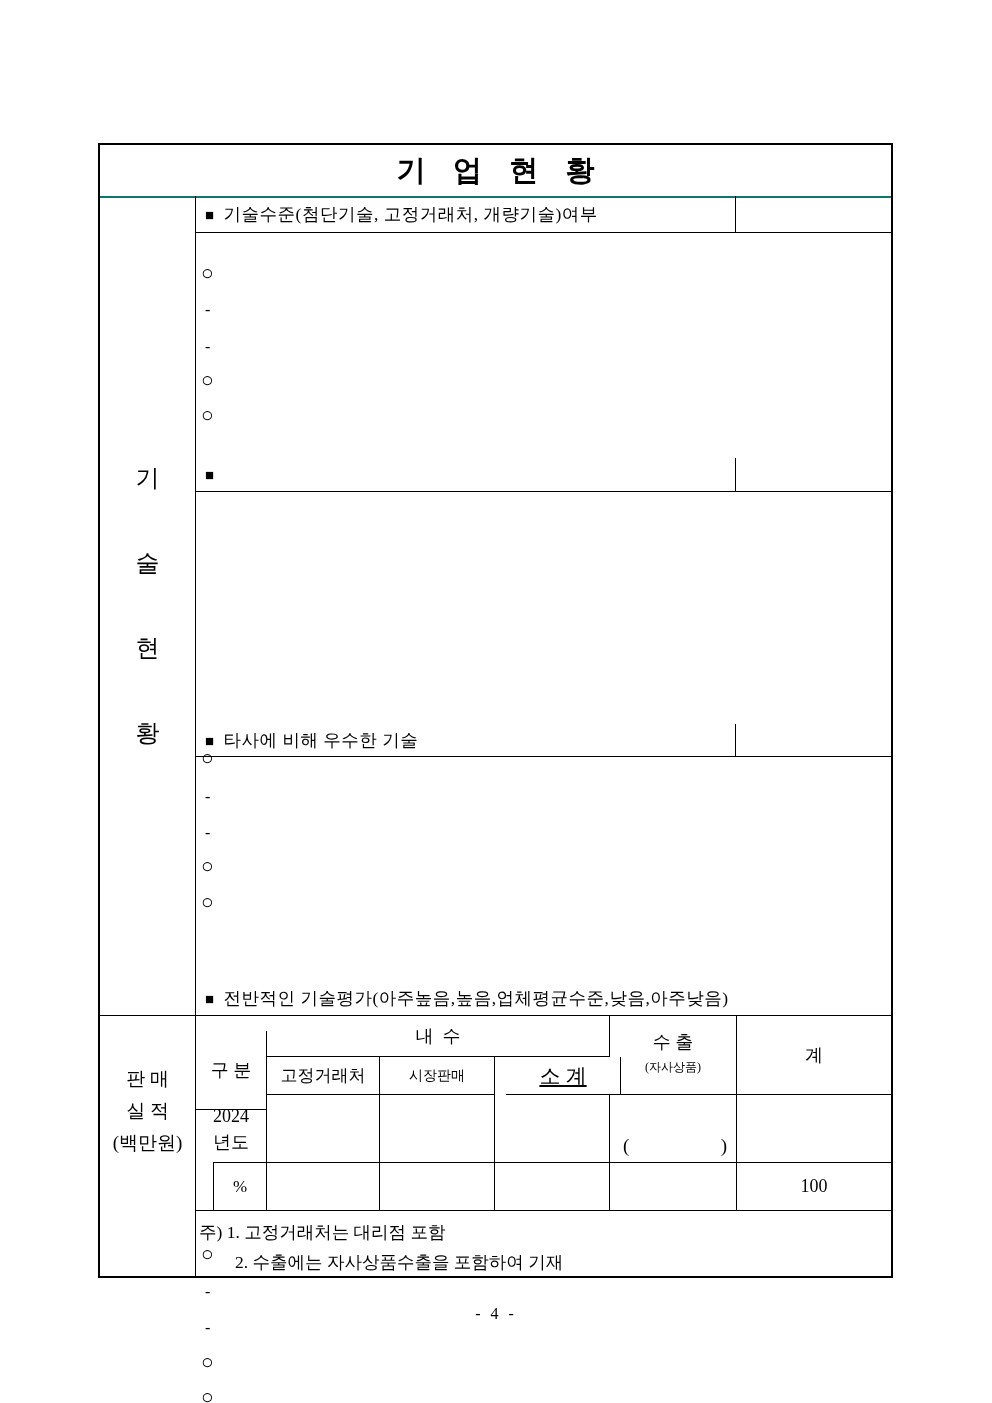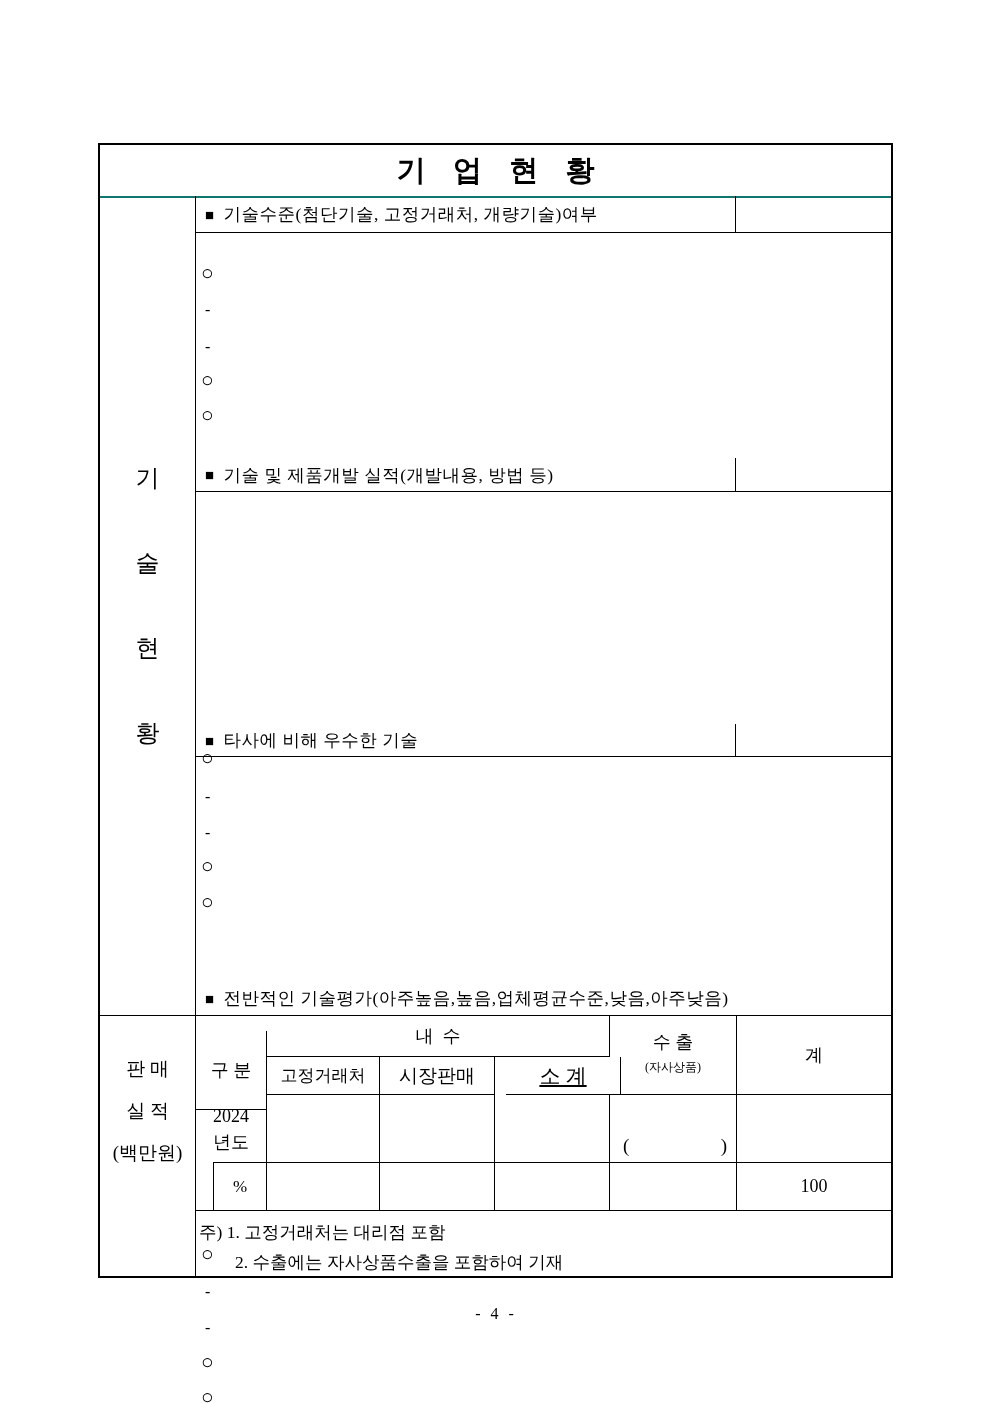--- a/index.html
+++ b/index.html
@@ -38,21 +38,21 @@
     display:flex; flex-direction:column; align-items:center; justify-content:center;
     gap:53px; font-size:24px;
   }
   .sales-cell {
     position:absolute; left:0; top:871px; width:96px; bottom:0;
     border-right:1px solid #000;
     display:flex; flex-direction:column; align-items:center; justify-content:center;
     margin-top:0;
   }
   .sales-cell .ln { font-size:19px; line-height:32px; white-space:pre; }
-  .sales-cell { padding-bottom:70px;gap:10px; }
+  .sales-cell { padding-bottom:70px; }
   
   .rs { position:absolute; left:96px; right:0; }
   .sec-head {
     border-bottom:1px solid #000;
     display:flex; align-items:stretch;
   }
   .sec-title {
     width:540px; border-right:1px solid #000;
     display:flex; align-items:center;
     padding-left:9px; font-size:17.5px; letter-spacing:0.5px; white-space:pre;
@@ -123,21 +123,20 @@
       <span class="bc" style="top:29px;">○</span>
       <span class="bd" style="top:69px;">-</span>
       <span class="bd" style="top:106px;">-</span>
       <span class="bc" style="top:136px;">○</span>
       <span class="bc" style="top:171px;">○</span>
     </div>
 
     <div class="rs sec-head" style="top:313px; height:34px;">
       <div class="sec-title">
         <span class="marker">■</span>
-        <span>기술 및 제품개발 실적(개발내용, 방법 등)</span>
       </div>
       <div class="sec-spacer"></div>
     </div>
 
     <div class="rs content" style="top:347px; height:232px;">
       <span class="bc" style="top:30px;">○</span>
       <span class="bd" style="top:72px;">-</span>
       <span class="bd" style="top:108px;">-</span>
       <span class="bc" style="top:138px;">○</span>
       <span class="bc" style="top:174px;">○</span>
@@ -164,21 +163,21 @@
         <span class="marker">■</span>
         <span>전반적인 기술평가(아주높음,높음,업체평균수준,낮음,아주낮음)</span>
       </div>
     </div>
 
     <div class="stable">
 
       <div class="cell br bb" style="left:0; top:15px; width:71px; height:79px;">구 분</div>
       <div class="cell br bb" style="left:71px; top:0; width:343px; height:41px;">내  수</div>
       <div class="cell br bb" style="left:71px; top:41px; width:113px; height:38px; font-size:17px;">고정거래처</div>
-      <div class="cell br bb" style="left:184px; top:41px; width:115px; height:38px; font-size:19px;">시장판매</div>
+      <div class="cell br bb" style="left:184px; top:41px; width:115px; height:38px; font-size:14px;">시장판매</div>
       <div class="cell br bb" style="left:310px; top:41px; width:115px; height:38px; font-size:21px;text-decoration:underline;">소 계</div>
       <div class="cell br bb two-line" style="left:414px; top:0; width:127px; height:79px;">
         <span>수 출</span>
         <span style="font-size:12px;">(자사상품)</span>
       </div>
       <div class="cell bb" style="left:541px; top:0; right:0; height:79px;">계</div>
 
       <div class="cell br two-line" style="left:0; top:79px; width:71px; height:68px; line-height:26px;">
         <span>2024</span>
         <span>년도</span>

